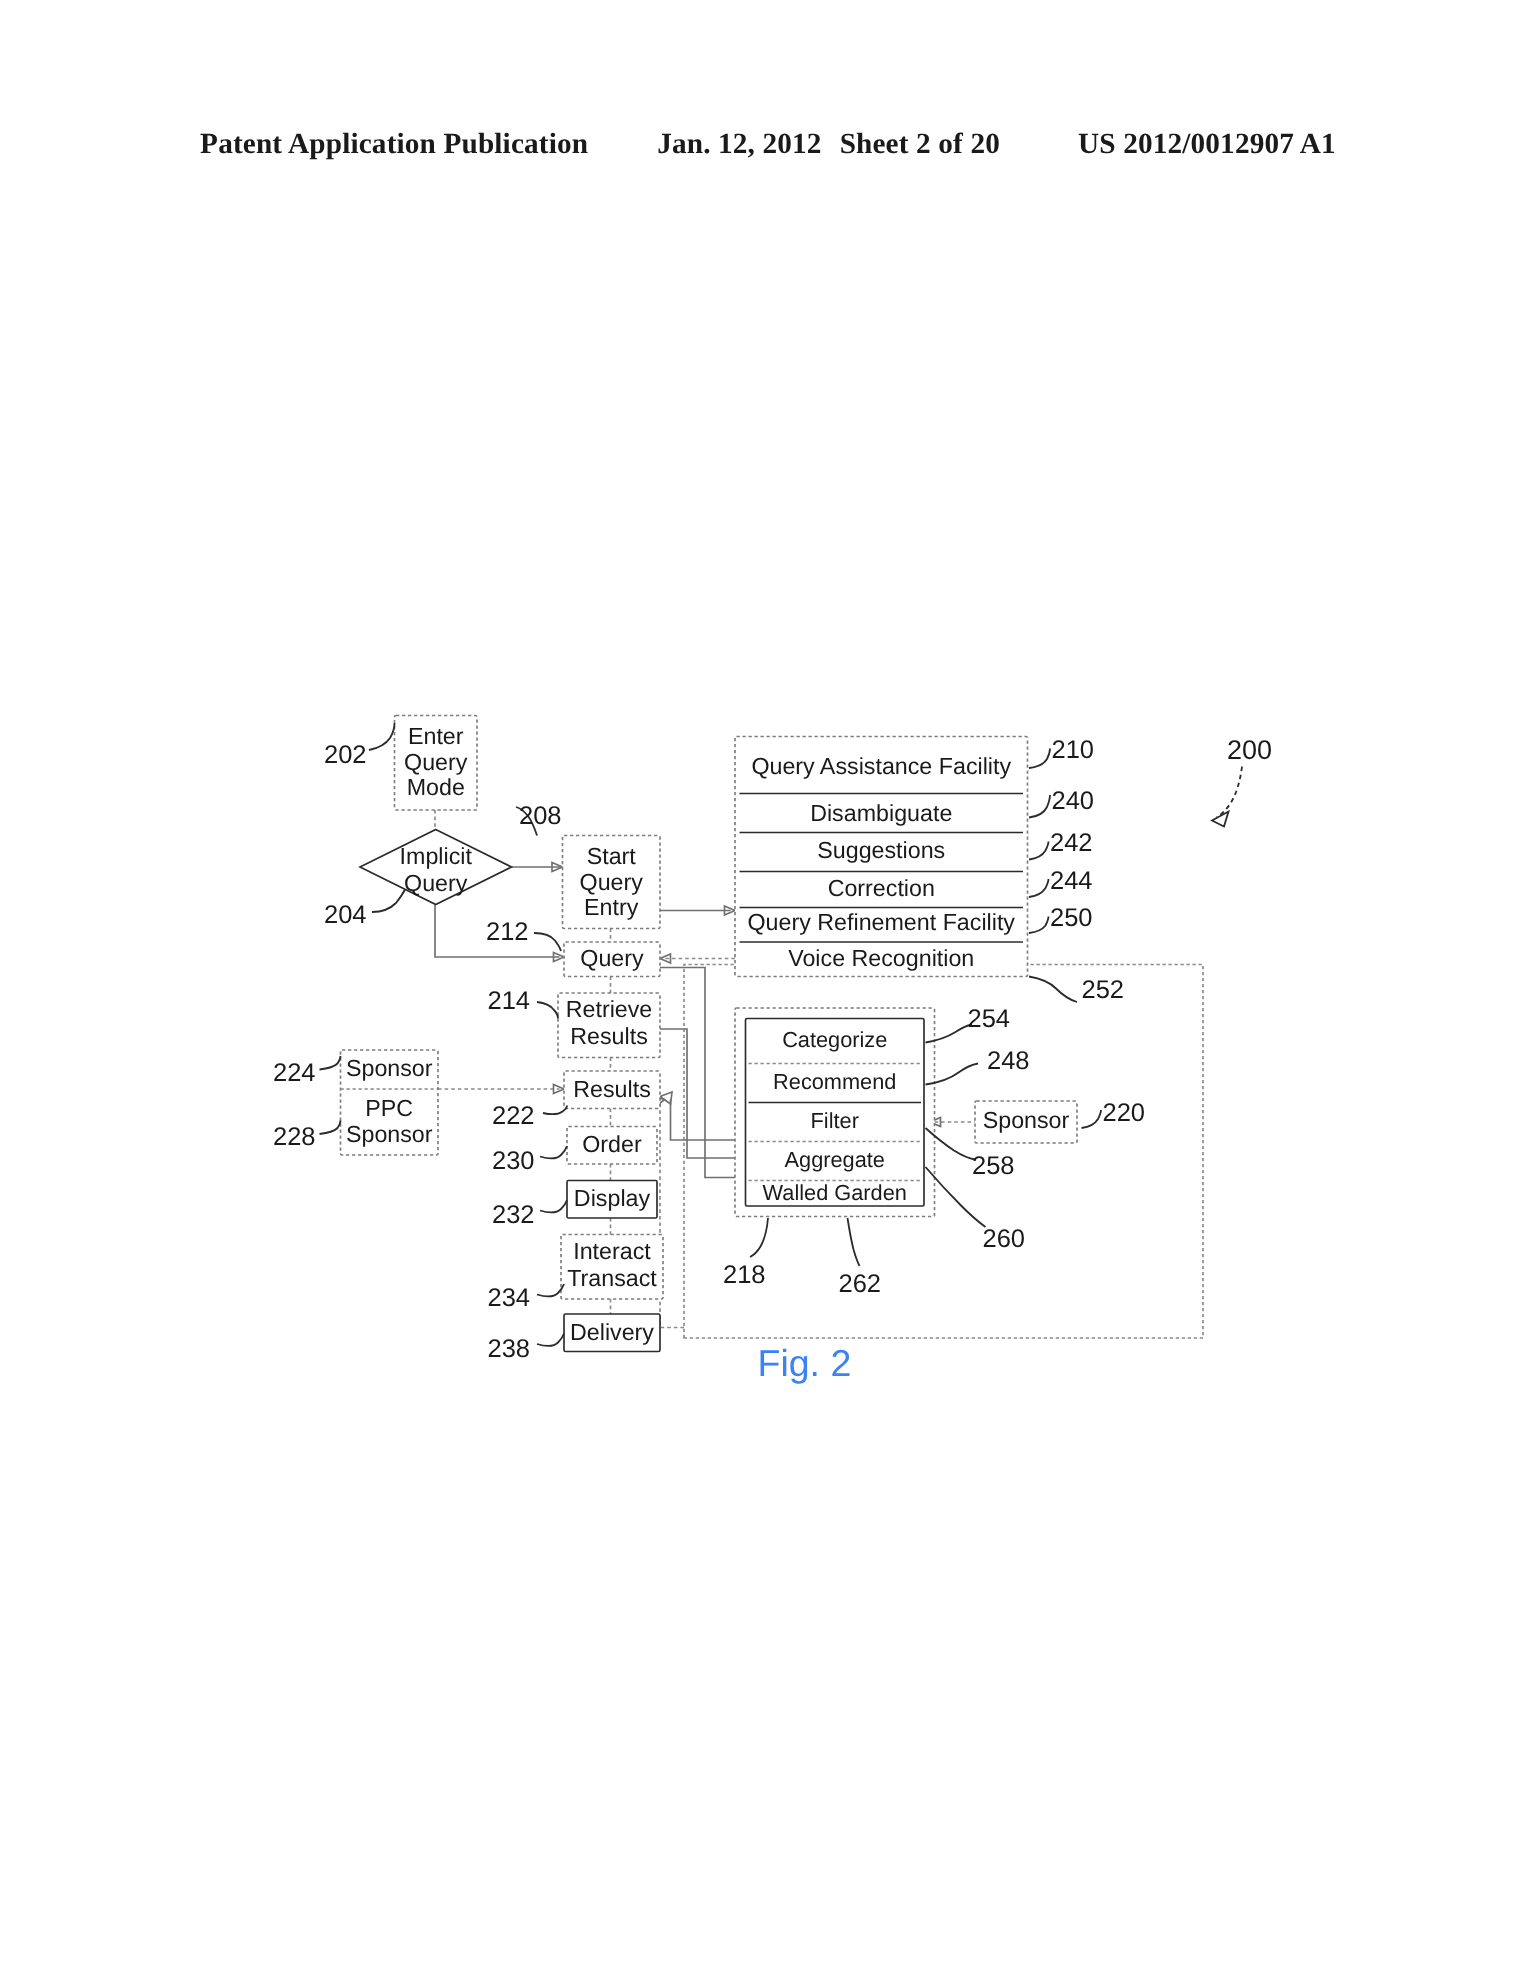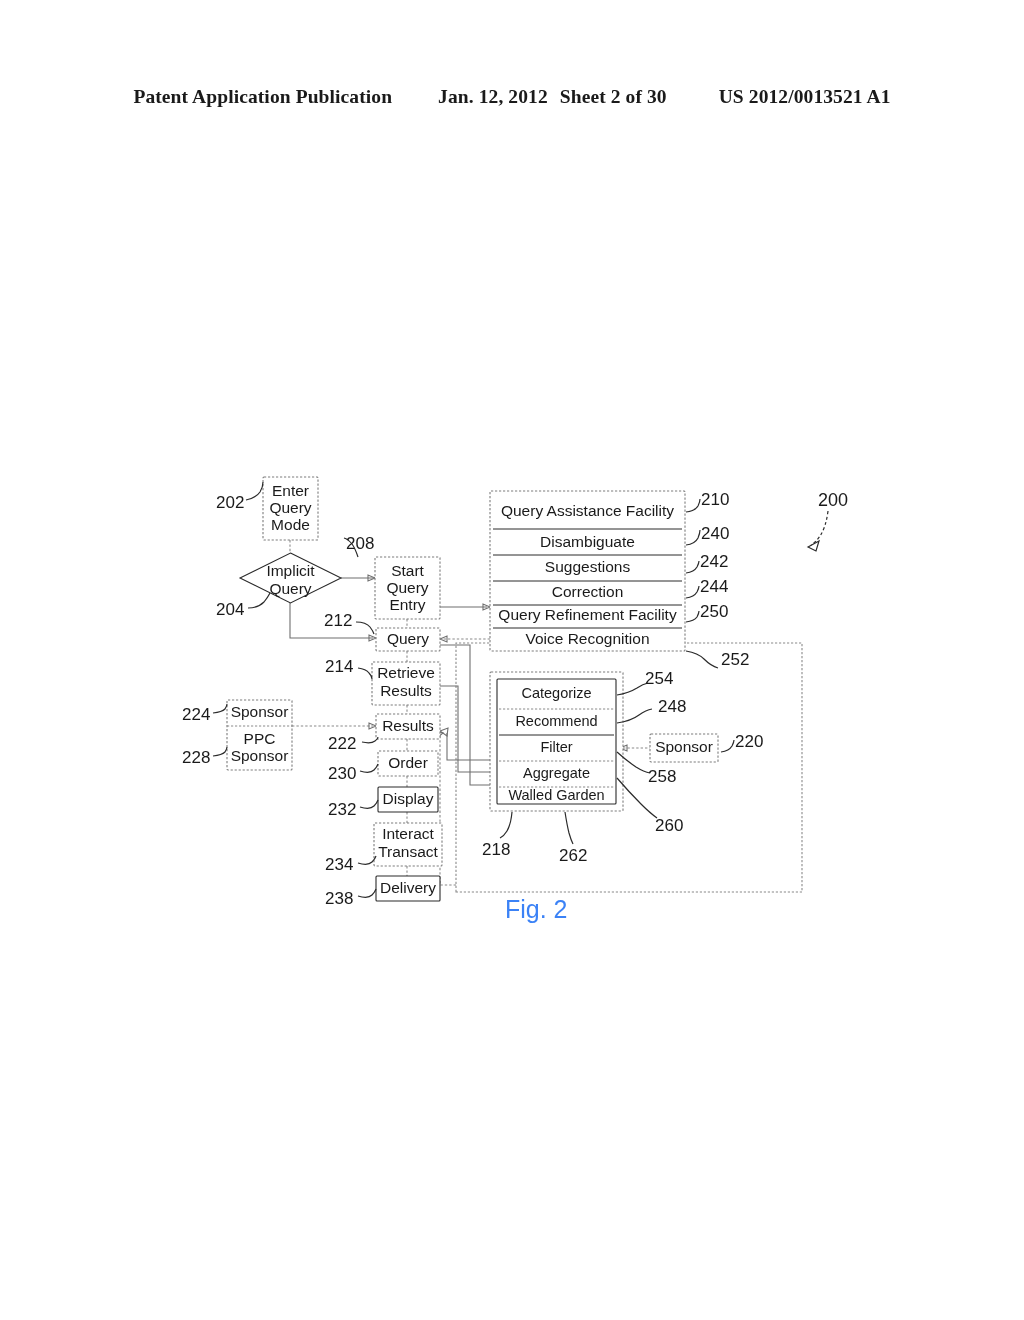--- a/index.html
+++ b/index.html
@@ -50,22 +50,22 @@
   .sep-d{stroke:#8a8a8a;stroke-width:1.0;stroke-dasharray:2.2 1.8;}
 </style>
 </head>
 <body>
 
 <div id="page">
 
   <div class="pub-header">
     <span class="h-title">Patent Application Publication</span>
     <span class="h-date">Jan. 12, 2012</span>
-    <span class="h-sheet">Sheet 2 of 30</span>
-    <span class="h-pub">US 2012/0013521 A1</span>
+    <span class="h-sheet">Sheet 2 of 20</span>
+    <span class="h-pub">US 2012/0012907 A1</span>
   </div>
 
   <svg id="fig" viewBox="0 0 1024 1320">
 
     <path class="outer" d="M 456 892 L 456 643 L 802 643 L 802 892 Z"></path>
 
     <path class="conn-d" d="M 290 540 L 290 553"></path>
 
     <path class="conn" d="M 341 578 L 375 578"></path>
     <polygon class="conn" fill="#6f6f6f" points="375,578 368,575 368,581"></polygon>

